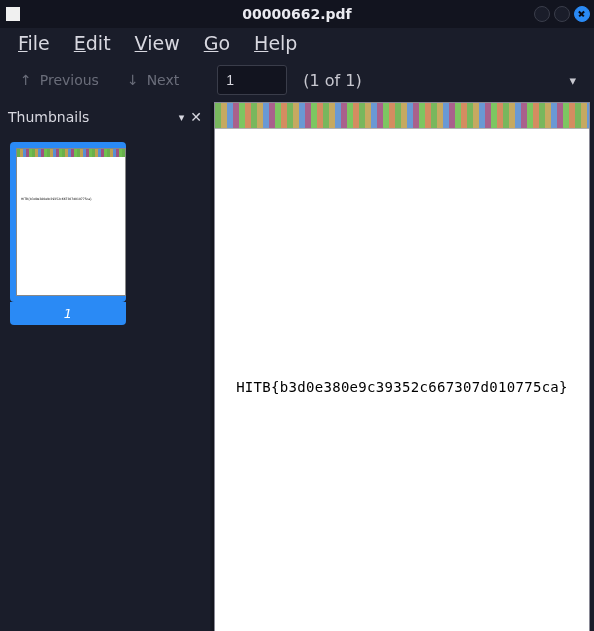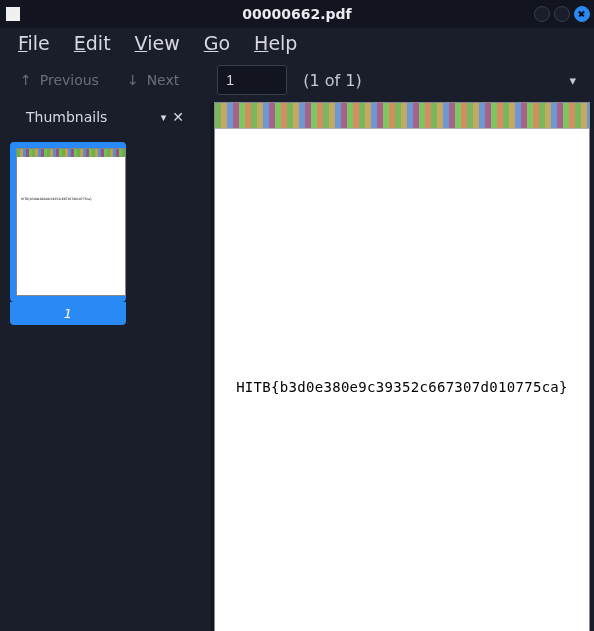--- a/index.html
+++ b/index.html
@@ -114,21 +114,21 @@
     .side-panel {
       width: 210px;
       background: #1a1d2a;
       display: flex;
       flex-direction: column;
     }
     .side-header {
       height: 30px;
       display: flex;
       align-items: center;
-      padding: 0 26px;
+      padding: 0 8px;
       gap: 6px;
       font-size: 14px;
       color:#d8d8e0;
     }
     .side-header .sp { flex: 1; }
     .side-dd { cursor:pointer; font-size:11px;}
     .side-close { cursor:pointer; font-weight:bold; font-size:14px;}
     .thumbs {
       padding: 10px;
     }

